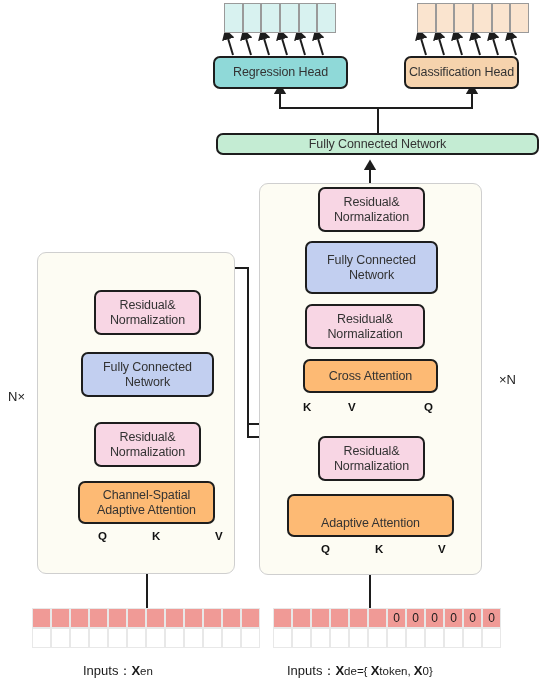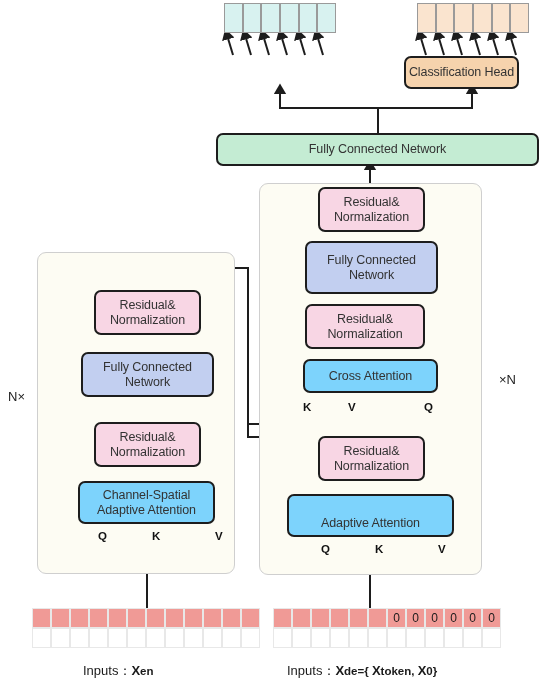--- a/index.html
+++ b/index.html
@@ -39,21 +39,21 @@
     align-items: center;
     justify-content: center;
     text-align: center;
     color: #333333;
     font-size: 12.5px;
     line-height: 15px;
     letter-spacing: -0.1px;
   }
   .node.pink   { background: #f8d6e4; }
   .node.blue   { background: #c2cff0; }
-  .node.orange { background: #7dd3fc; }
+  .node.orange { background: #fdba74; }
   .node.green  { background: #c4ecd3; }
   .node.teal   { background: #8fd9d8; }
   .node.peach  { background: #f6d3ad; }
 
   .qkv {
     position: absolute;
     font-size: 11.5px;
     font-weight: bold;
     color: #111111;
     letter-spacing: 0px;
@@ -94,21 +94,21 @@
   .outstrip.cyan .cell  { background: #d8f2f0; }
   .outstrip.peach .cell { background: #fae4cf; }
 
   .caption {
     position: absolute;
     font-size: 13px;
     color: #1a1a1a;
     white-space: nowrap;
   }
   .caption b { font-weight: bold; }
-  .caption .sub { font-size: 11.5px; font-weight: bold; }
+  .caption .sub { font-size: 11.5px; }
 </style>
 </head>
 <body>
 
 <div id="stage">
 
   <svg id="wires" viewBox="0 0 541 685" width="541" height="685">
     <defs>
       <marker id="ah" markerWidth="9" markerHeight="9" refX="2.2" refY="3.2" orient="auto" markerUnits="strokeWidth">
         <path d="M0,0 L0,6.4 L5.4,3.2 z" fill="#1d1d1d"></path>
@@ -203,26 +203,29 @@
 
   <div class="outstrip peach" style="left:417px; top:3px; width:112px; height:30px;">
     <div class="cell" style="width:18.66px;height:30px;"></div>
     <div class="cell" style="width:18.66px;height:30px;"></div>
     <div class="cell" style="width:18.66px;height:30px;"></div>
     <div class="cell" style="width:18.66px;height:30px;"></div>
     <div class="cell" style="width:18.66px;height:30px;"></div>
     <div class="cell" style="width:18.66px;height:30px;"></div>
   </div>
 
+  <div class="node teal" style="left:213px; top:56px; width:135px; height:33px;">
+    <span>Regression Head</span>
+  </div>
 
   <div class="node peach" style="left:404px; top:56px; width:115px; height:33px;">
     <span>Classification Head</span>
   </div>
 
-  <div class="node green" style="left:216px; top:133px; width:323px; height:33px;">
+  <div class="node green" style="left:216px; top:133px; width:323px; height:22px;">
     <span>Fully Connected Network</span>
   </div>
 
   <div class="panel" style="left:259px; top:183px; width:221px; height:390px;"></div>
 
   <div class="node pink" style="left:318px; top:187px; width:107px; height:45px;">
     <span>
       <span>Residual&amp;</span><br><span>Normalization</span>
     </span>
   </div>

